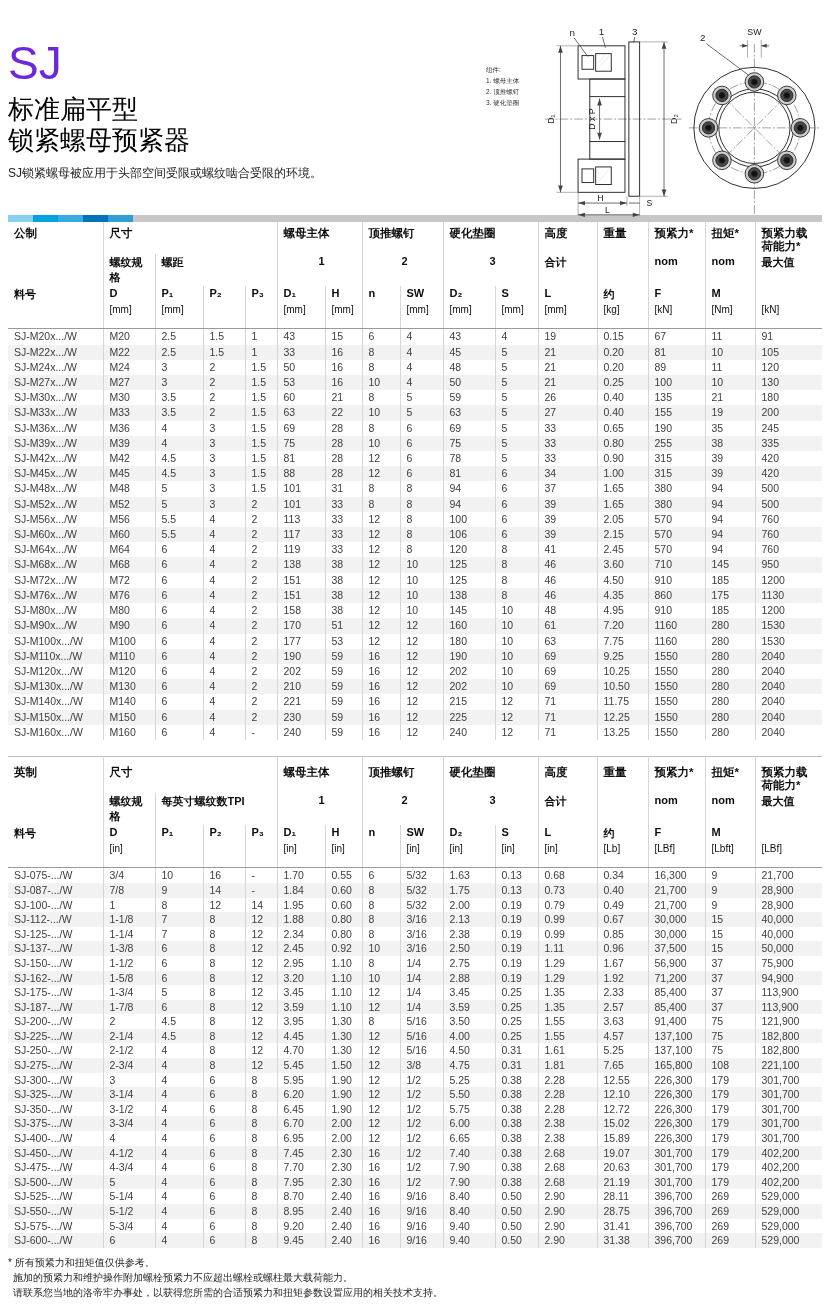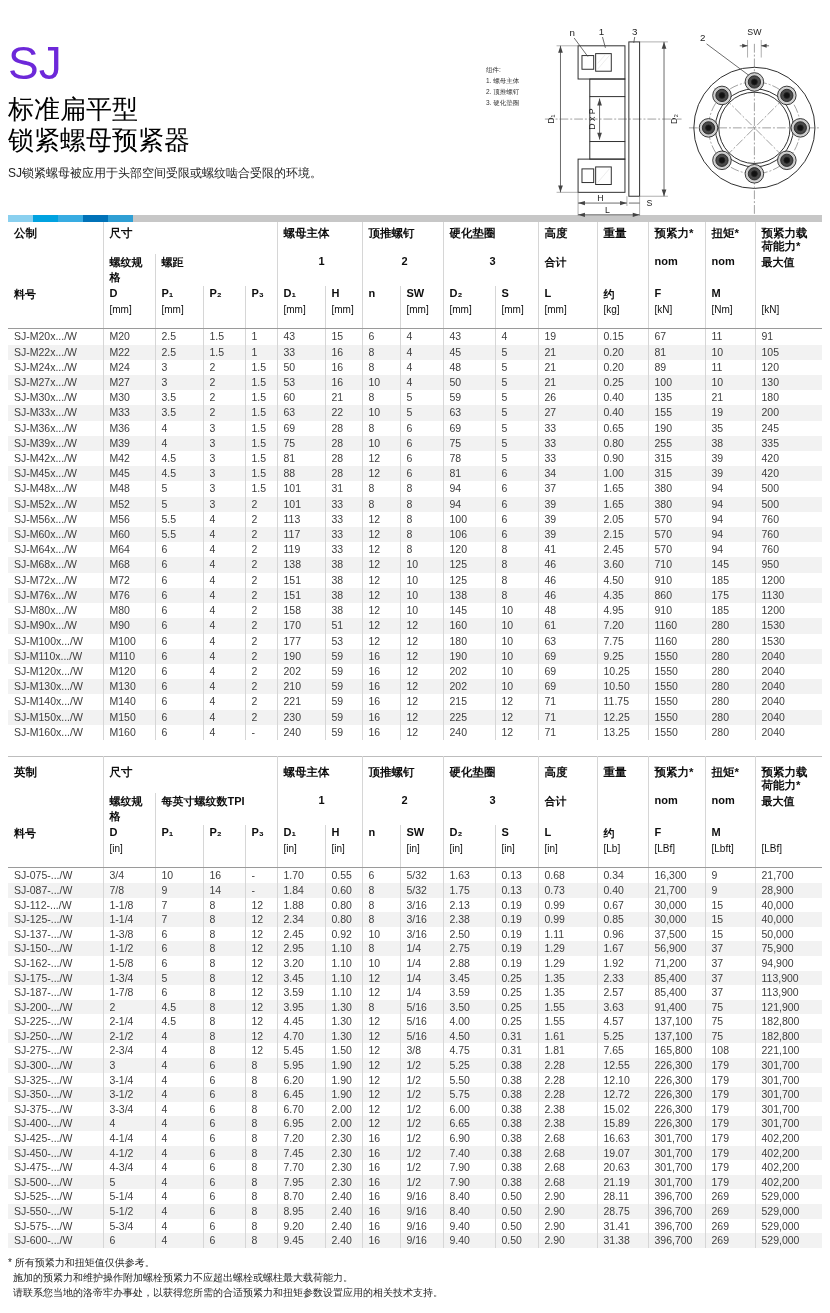--- a/index.html
+++ b/index.html
@@ -907,20 +907,38 @@
           <td>5/32</td>
           <td>1.75</td>
           <td>0.13</td>
           <td>0.73</td>
           <td>0.40</td>
           <td>21,700</td>
           <td>9</td>
           <td>28,900</td>
         </tr>
         <tr>
+          <td>SJ-100-.../W</td>
+          <td>1</td>
+          <td>8</td>
+          <td>12</td>
+          <td>14</td>
+          <td>1.95</td>
+          <td>0.60</td>
+          <td>8</td>
+          <td>5/32</td>
+          <td>2.00</td>
+          <td>0.19</td>
+          <td>0.79</td>
+          <td>0.49</td>
+          <td>21,700</td>
+          <td>9</td>
+          <td>28,900</td>
+        </tr>
+        <tr>
           <td>SJ-112-.../W</td>
           <td>1-1/8</td>
           <td>7</td>
           <td>8</td>
           <td>12</td>
           <td>1.88</td>
           <td>0.80</td>
           <td>8</td>
           <td>3/16</td>
           <td>2.13</td>
@@ -1195,38 +1213,20 @@
           <td>1/2</td>
           <td>6.65</td>
           <td>0.38</td>
           <td>2.38</td>
           <td>15.89</td>
           <td>226,300</td>
           <td>179</td>
           <td>301,700</td>
         </tr>
         <tr>
-          <td>SJ-425-.../W</td>
-          <td>4-1/4</td>
-          <td>4</td>
-          <td>6</td>
-          <td>8</td>
-          <td>7.20</td>
-          <td>2.30</td>
-          <td>16</td>
-          <td>1/2</td>
-          <td>6.90</td>
-          <td>0.38</td>
-          <td>2.68</td>
-          <td>16.63</td>
-          <td>301,700</td>
-          <td>179</td>
-          <td>402,200</td>
-        </tr>
-        <tr>
           <td>SJ-450-.../W</td>
           <td>4-1/2</td>
           <td>4</td>
           <td>6</td>
           <td>8</td>
           <td>7.45</td>
           <td>2.30</td>
           <td>16</td>
           <td>1/2</td>
           <td>7.40</td>

